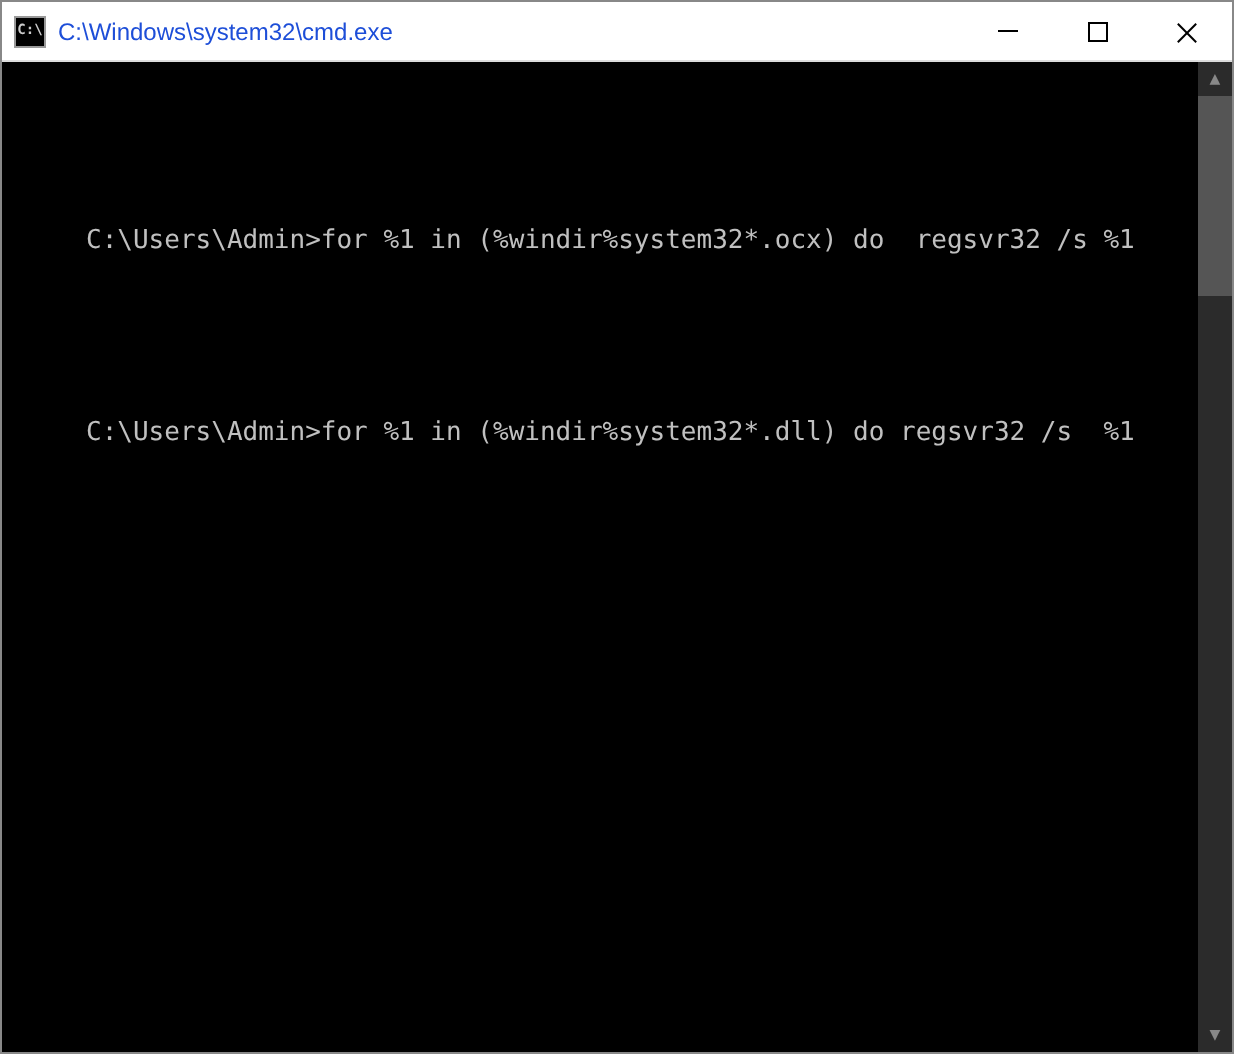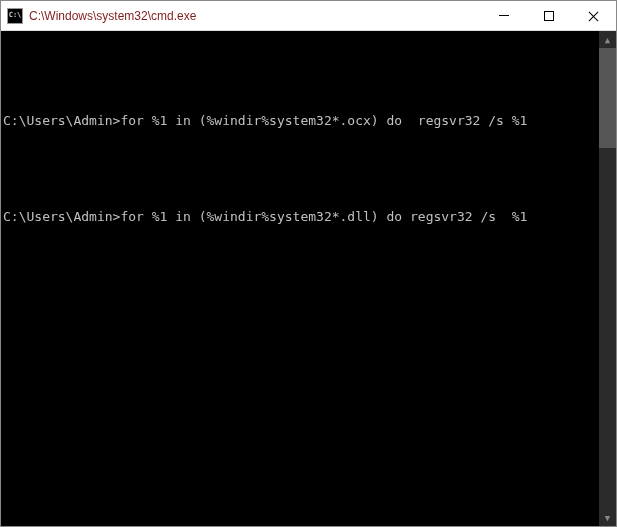--- a/index.html
+++ b/index.html
@@ -35,21 +35,21 @@
     }
     .titlebar-icon-text {
       color: #ccc;
       font-size: 7px;
       font-family: Consolas, monospace;
       font-weight: bold;
       line-height: 1;
     }
     .title-text {
       font-size: 12px;
-      color: #7f1d1d;
+      color: #1d4ed8;
       flex: 1;
     }
     .window-controls {
       display: flex;
       height: 100%;
     }
     .ctrl-btn {
       width: 45px;
       height: 100%;
       display: flex;
@@ -100,20 +100,21 @@
       position: relative;
     }
     .term-line {
       white-space: pre;
     }
     .blank-line {
       height: 16px;
     }
     .prompt-line {
       white-space: pre;
+      margin-left: 40px;
     }
     .scrollbar {
       position: absolute;
       right: 0;
       top: 0;
       width: 17px;
       height: 100%;
       background: #2b2b2b;
     }
     .scrollbar-thumb {

